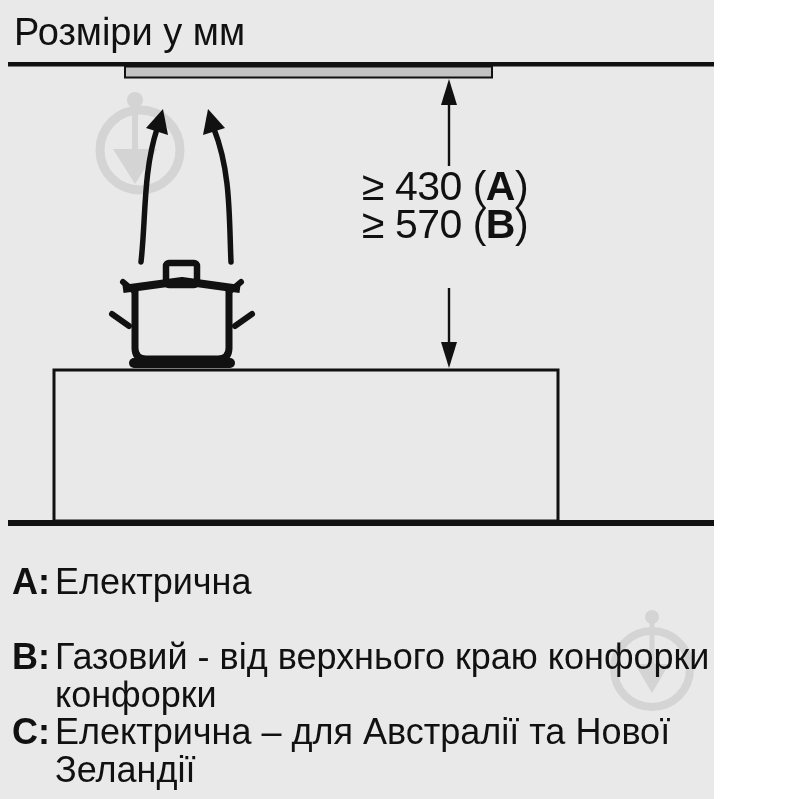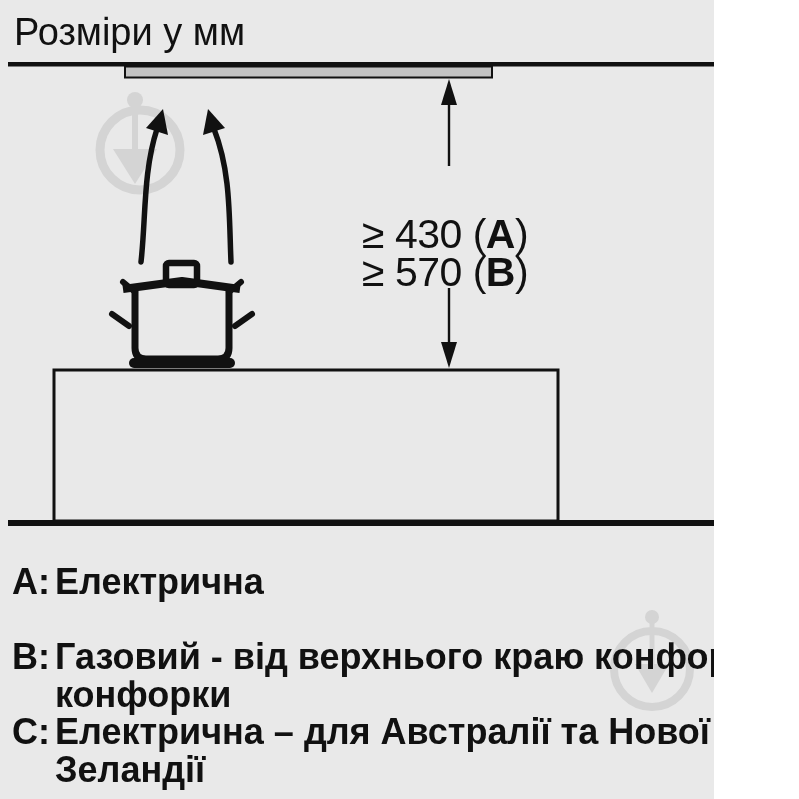--- a/index.html
+++ b/index.html
@@ -16,32 +16,31 @@
     font-size:38px;line-height:42px;
     letter-spacing:0px;
     color:var(--line,#111);
   }
   .diagram-svg{position:absolute;left:0;top:0;}
   .dim-labels{
     position:absolute;left:362px;top:167px;
     font-size:41px;line-height:38px;
     letter-spacing:-0.5px;
     white-space:nowrap;
-    margin-top:48px;
   }
   .dim-row{display:block;}
   .dim-row b{font-weight:bold;}
   .legend{position:absolute;left:12px;top:0;width:780px;}
   .legend-row{
     position:absolute;left:0;
     display:flex;align-items:flex-start;
     font-size:36px;line-height:38px;
   }
   .legend-row .lbl{font-weight:bold;width:43px;flex:0 0 43px;}
-  .legend-row .txt{white-space:pre-line;font-weight:bold;}
+  .legend-row .txt{white-space:pre-line;}
   .row-a{top:563px;}
   .row-b{top:638px;}
   .row-c{top:713px;}
 </style>
 </head>
 <body>
 
 <div class="stage" style="--background: #e9e9e9; --line: #111111; --hood-fill: #c3c3c3; --watermark: #d4d4d4;">
 
   <div class="page-title">Розміри у мм</div>

